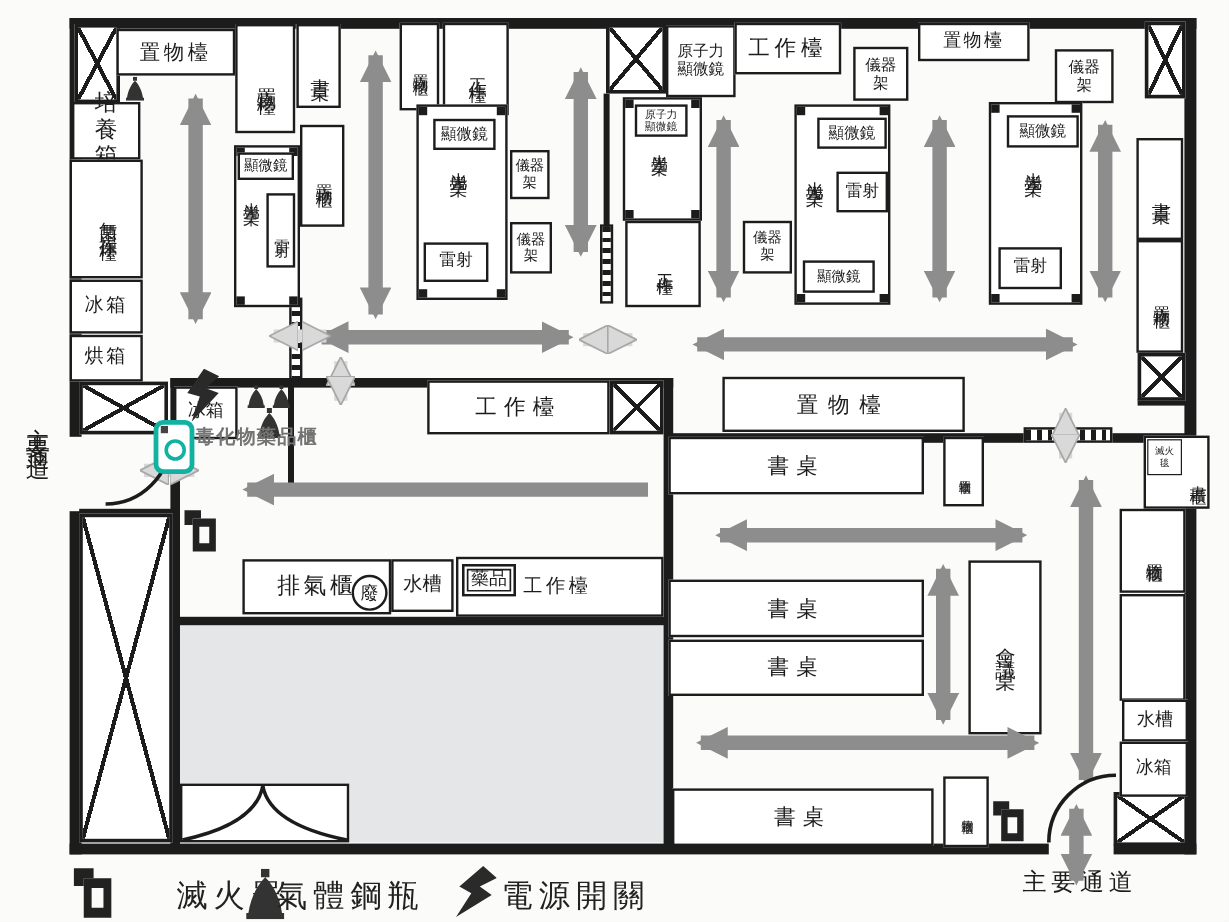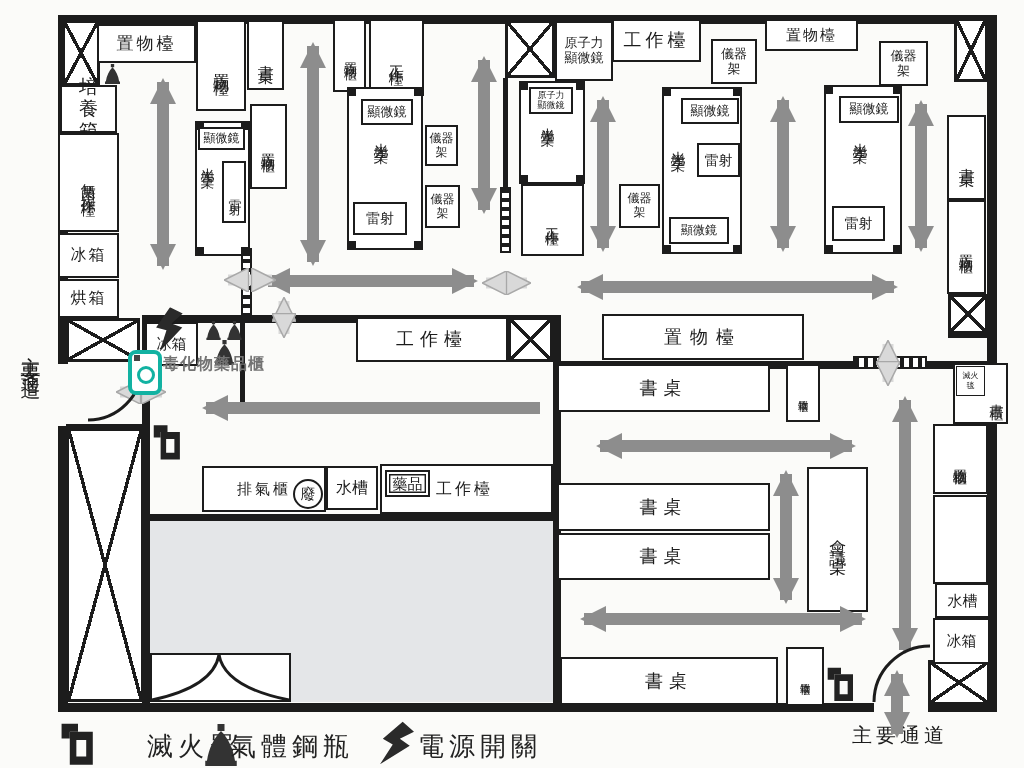--- a/index.html
+++ b/index.html
@@ -1,17 +1,17 @@
 <!DOCTYPE html>
 <html><head>
 <meta charset="utf-8">
 <style>
   html,body{margin:0;padding:0;background:#f6f6f3;}
   #stage{position:relative;width:1024px;height:768px;background:#fbfbf9;overflow:hidden;
-         font-family:Liberation Sans, sans-serif;color:#1c1c1c;}
+         font-family:Liberation Serif, serif;color:#1c1c1c;}
   .wall{position:absolute;background:#1c1c1c;}
   .b{position:absolute;border:2.4px solid #1c1c1c;background:#fff;display:flex;
      align-items:center;justify-content:center;text-align:center;line-height:1.15;box-sizing:border-box;}
   .v{writing-mode:vertical-rl;letter-spacing:3px;}
   .ot{position:absolute;border:2.4px solid #1c1c1c;background-color:#fff;box-sizing:border-box;
       background-image:linear-gradient(#1c1c1c,#1c1c1c),linear-gradient(#1c1c1c,#1c1c1c),
                        linear-gradient(#1c1c1c,#1c1c1c),linear-gradient(#1c1c1c,#1c1c1c);
       background-repeat:no-repeat;background-position:0 0,100% 0,0 100%,100% 100%;background-size:7px 7px;}
   .xbox{position:absolute;border:3px solid #1c1c1c;box-sizing:border-box;background:
       linear-gradient(to top right,transparent calc(50% - 1.7px),#1c1c1c calc(50% - 1.7px) calc(50% + 1.7px),transparent calc(50% + 1.7px)),
@@ -230,21 +230,21 @@
   <div class="b" style="left:560px;top:657px;width:218px;height:48px;font-size:18px;letter-spacing:6px;">
     <span>書桌</span>
     </div>
   <div class="b v" style="left:786px;top:647px;width:38px;height:59px;font-size:10px;letter-spacing:1px;">
     <span>置物櫃</span>
     </div>
 
   <div class="b" style="left:145px;top:322px;width:53px;height:44px;font-size:15px;">
     <span>冰箱</span>
     </div>
-  <div class="b" style="left:202px;top:466px;width:124px;height:46px;font-size:15px;letter-spacing:3px;">
+  <div class="b" style="left:202px;top:466px;width:124px;height:46px;font-size:19px;letter-spacing:3px;">
     <span>排氣櫃</span>
     </div>
   <div class="circ" style="left:293px;top:479px;width:30px;height:30px;font-size:15px;">
     <span>廢</span>
     </div>
   <div class="b" style="left:326px;top:466px;width:52px;height:44px;font-size:16px;">
     <span>水槽</span>
     </div>
   <div class="b" style="left:380px;top:464px;width:173px;height:50px;justify-content:flex-start;">
     <div class="b" style="left:3px;top:4px;width:45px;height:27px;font-size:15px;border-width:2.2px;box-shadow:0 0 0 2px #fff inset,0 0 0 3.4px #1c1c1c inset;">

